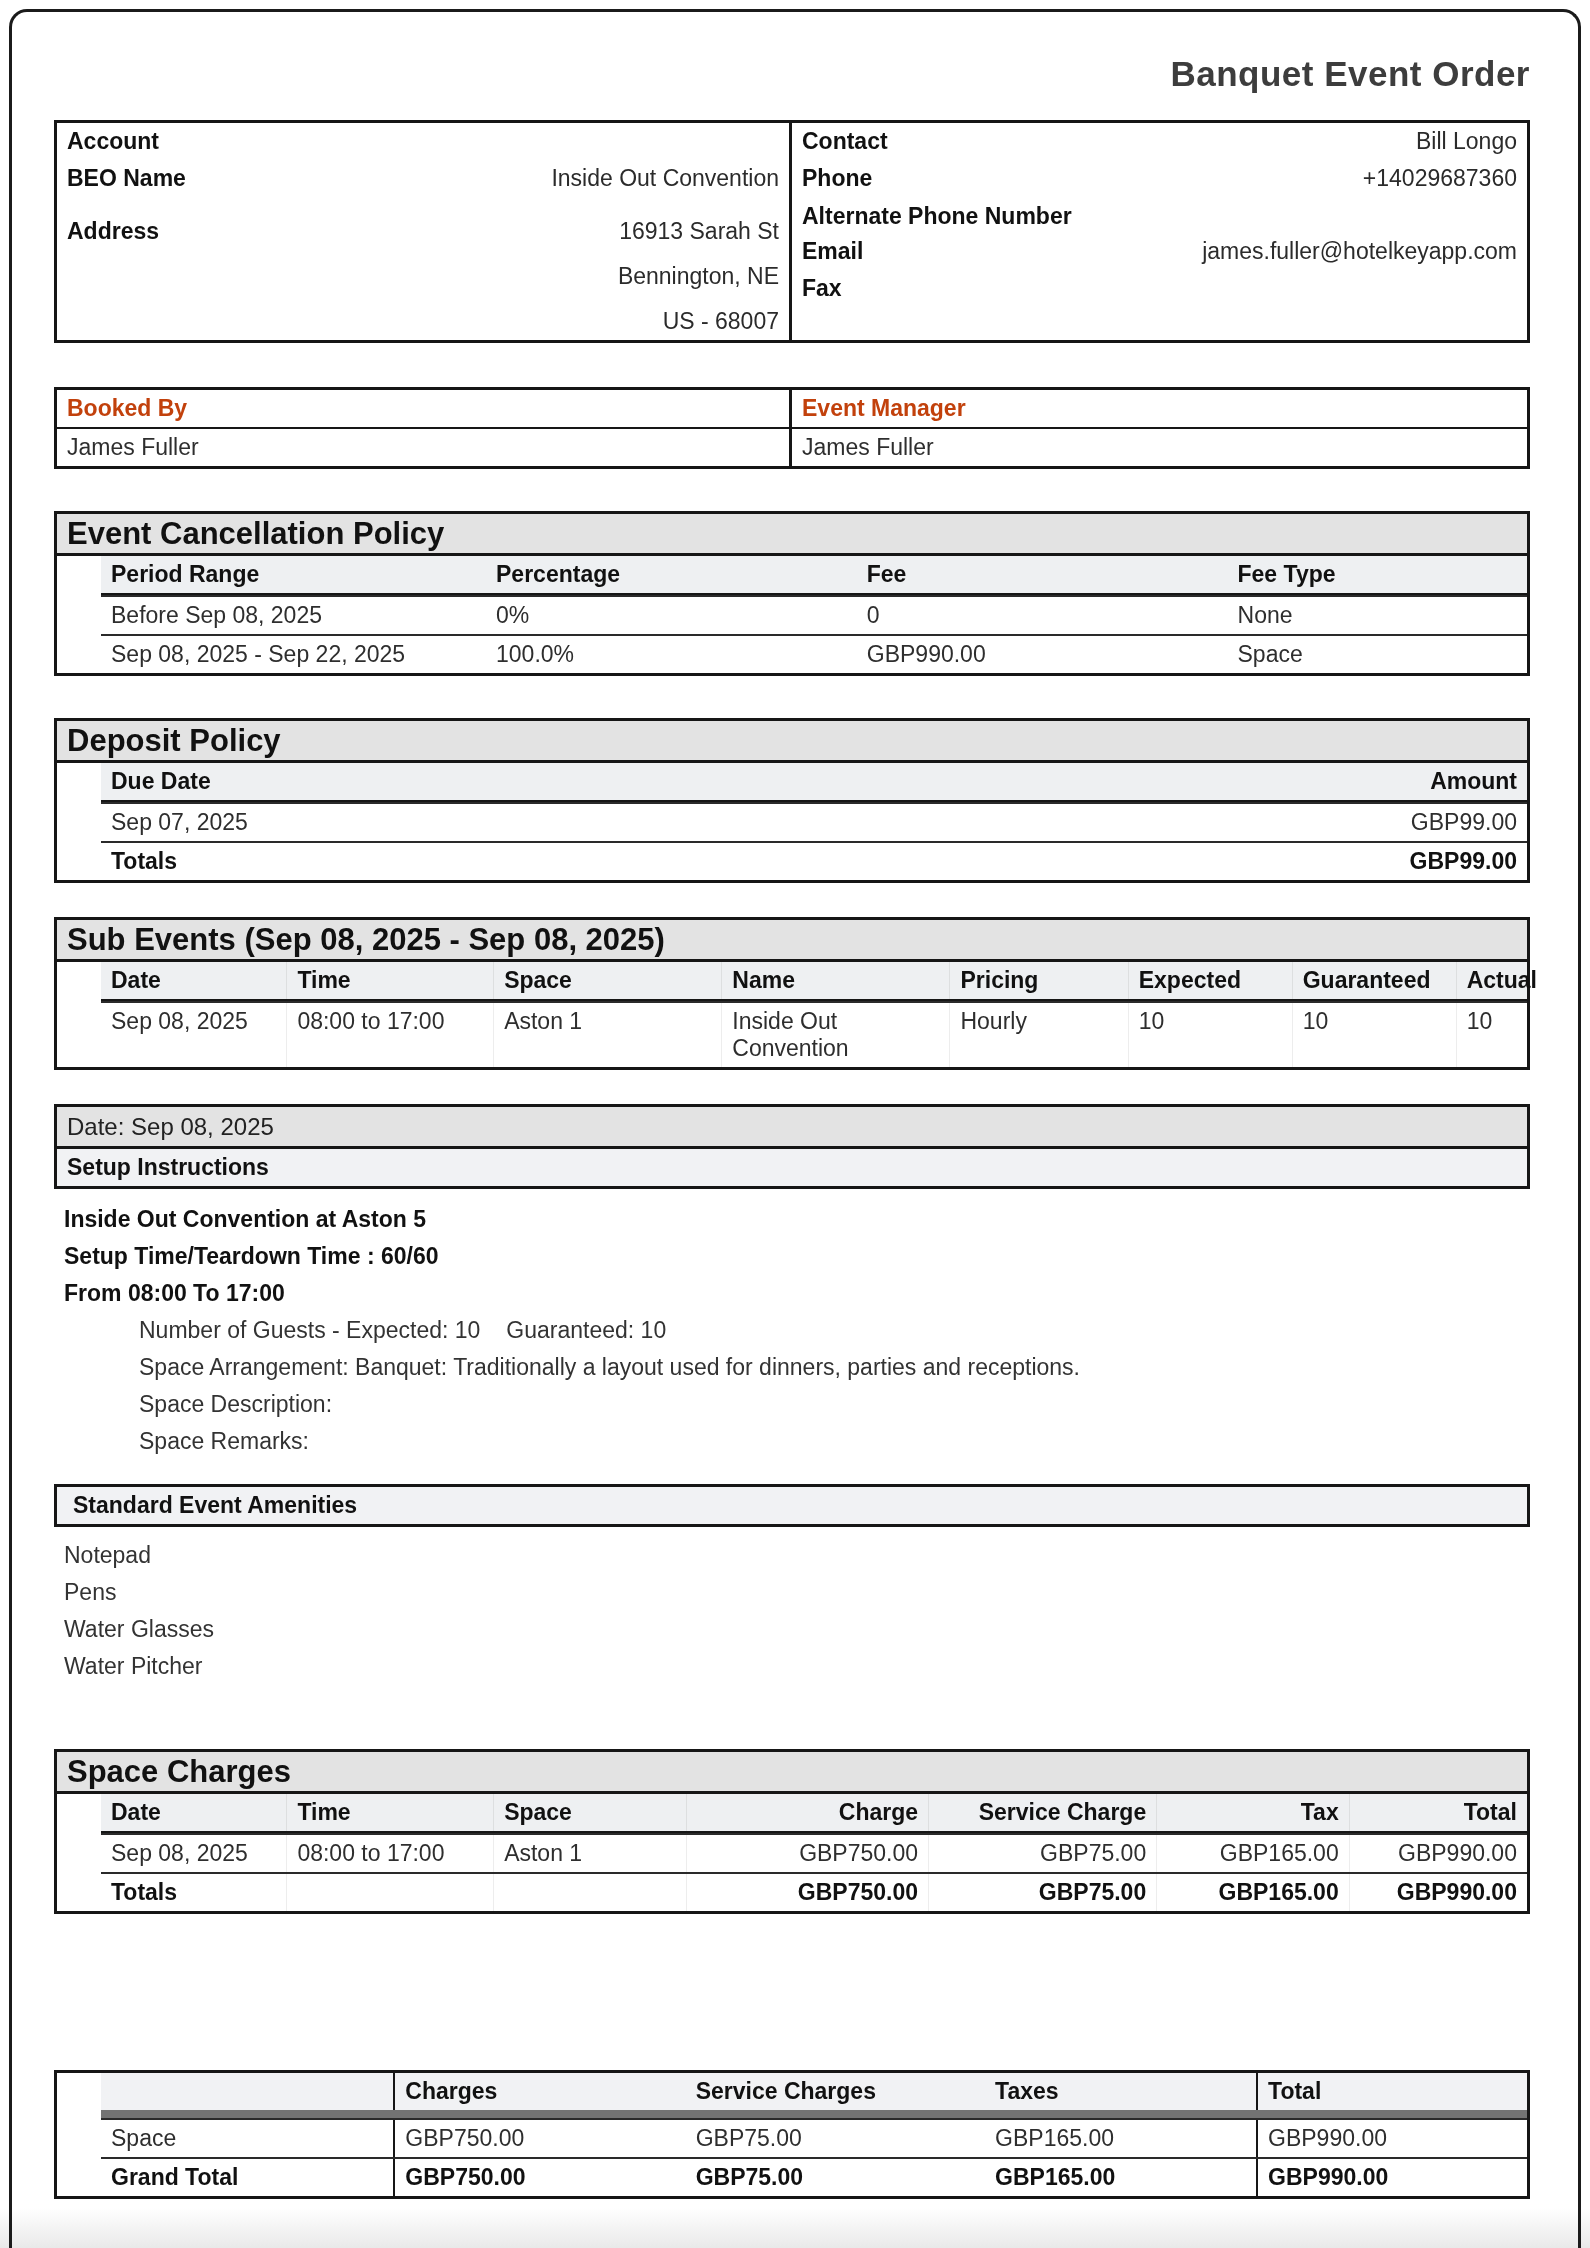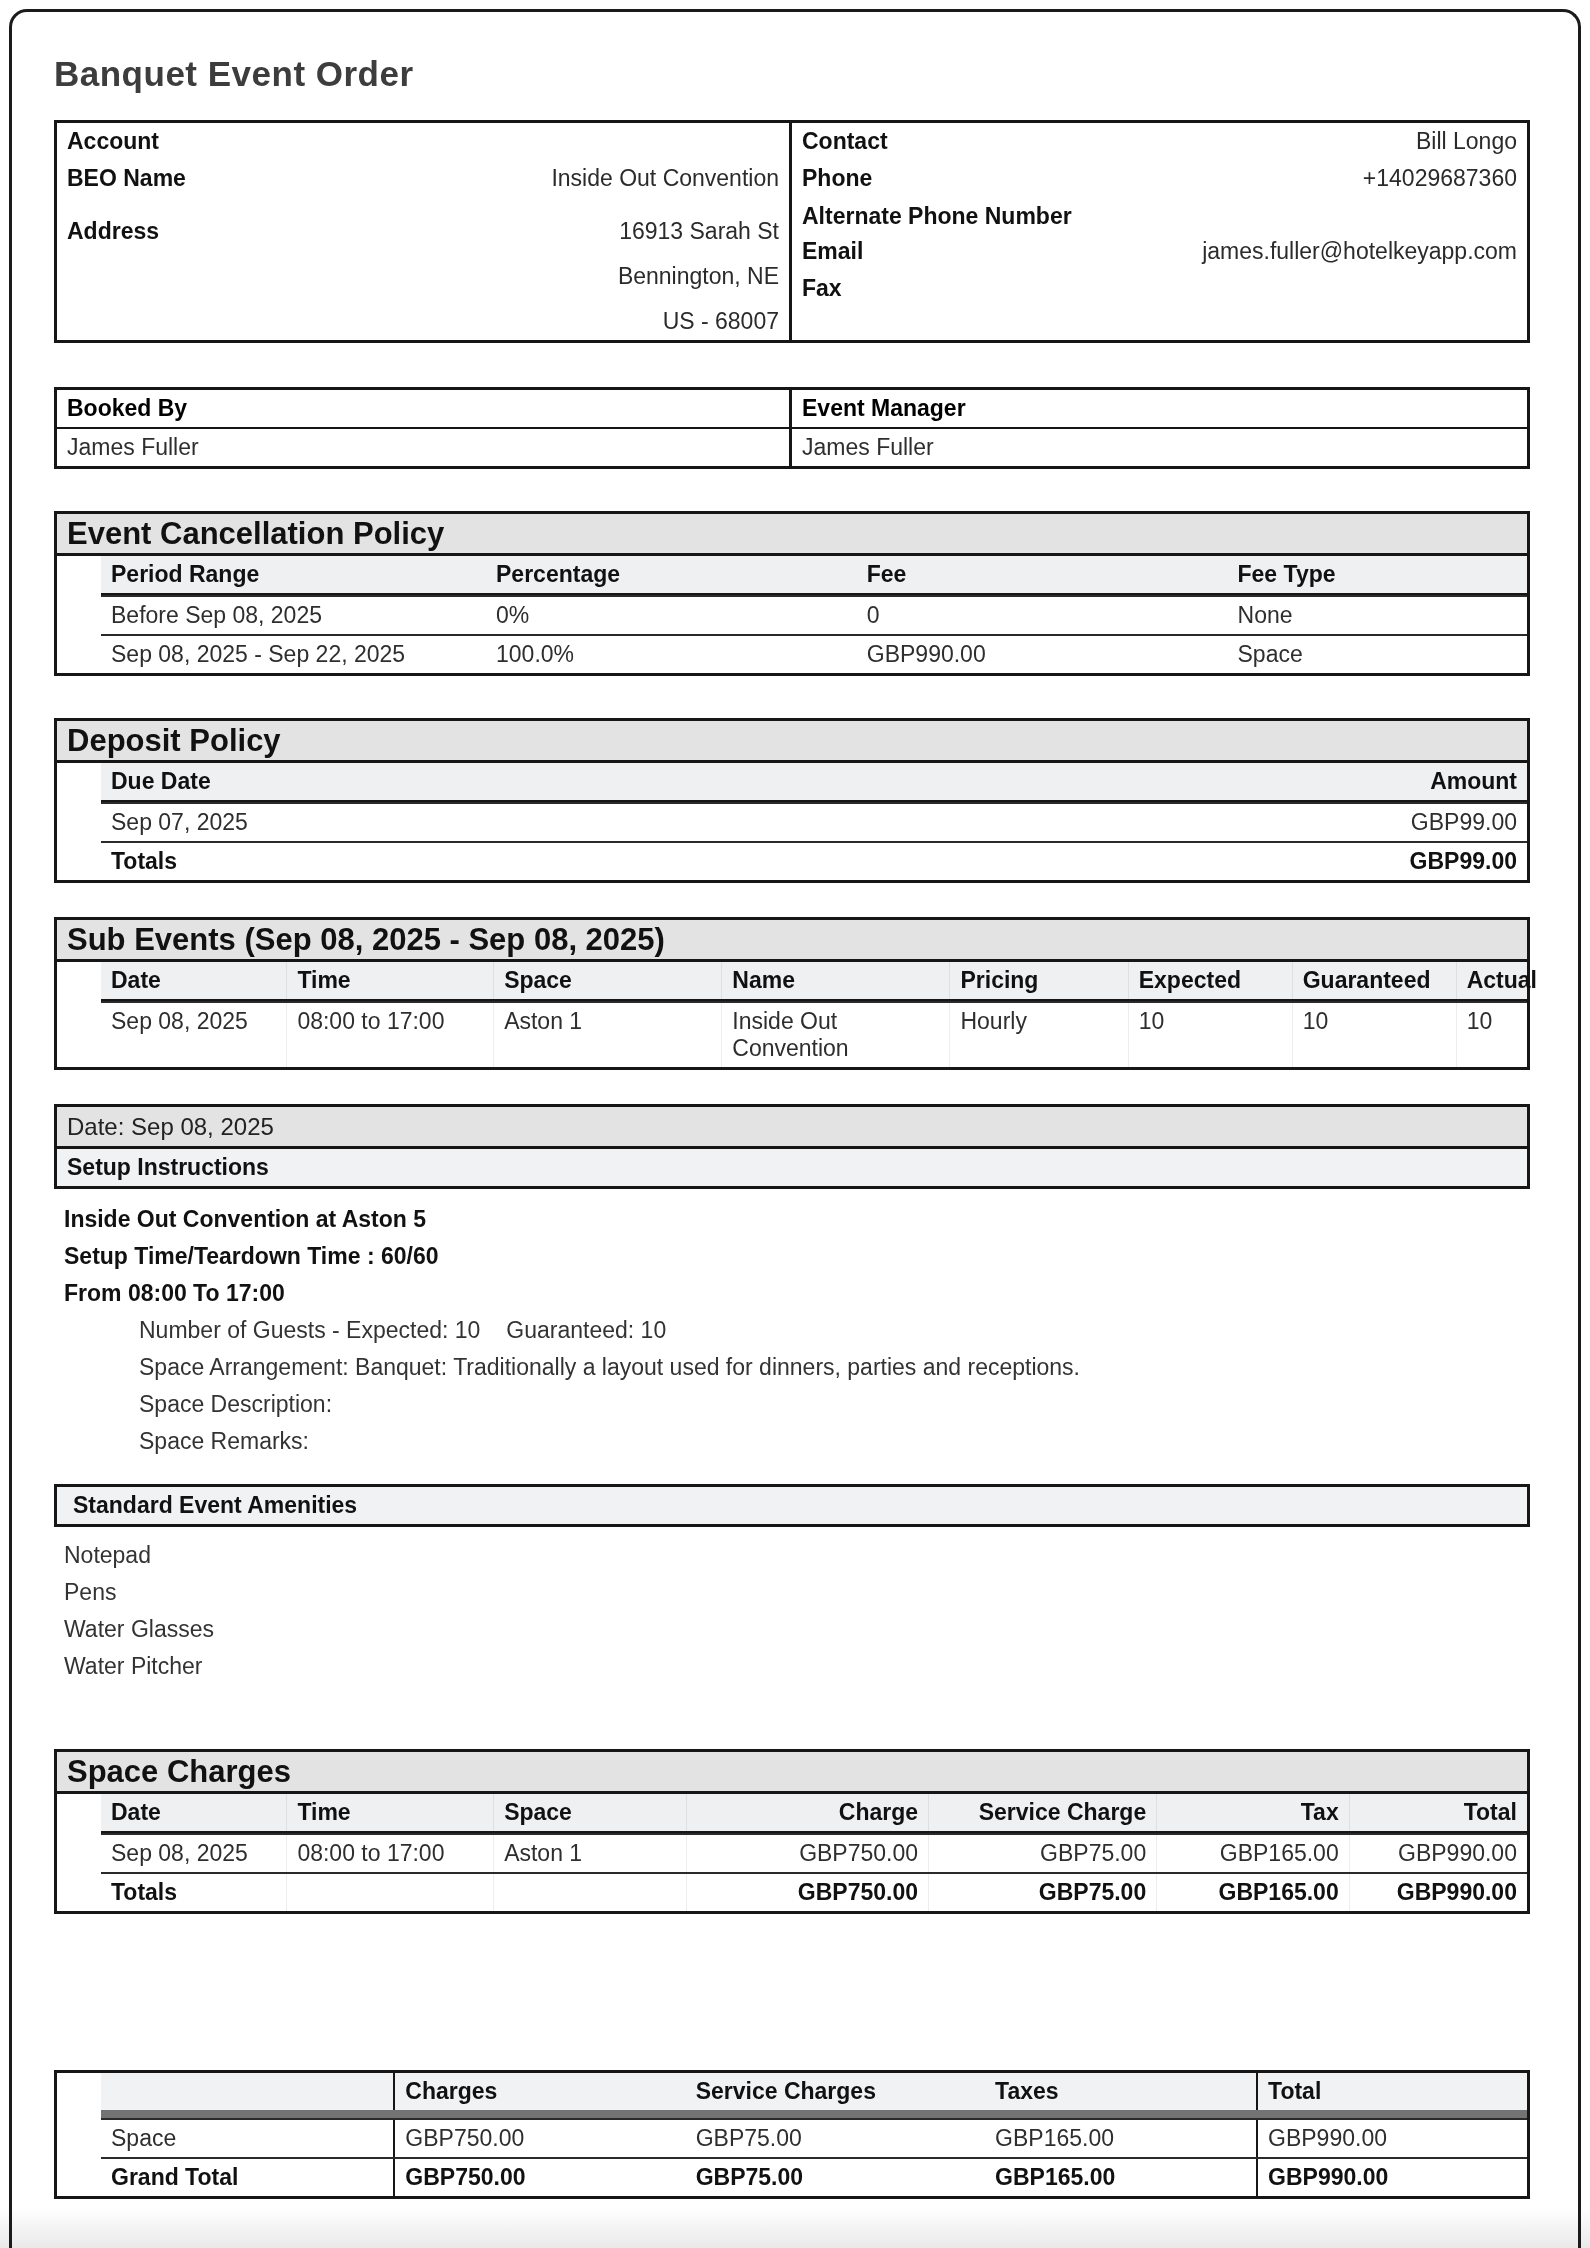--- a/index.html
+++ b/index.html
@@ -12,21 +12,21 @@
   .frame {
     position: absolute; left: 9px; right: 9px; top: 9px; height: 2600px;
     border: 3px solid #1b1b1b; border-bottom: none;
     border-radius: 18px 18px 0 0;
     pointer-events: none; z-index: 5;
   }
 
   .content { position: absolute; left: 54px; top: 0; width: 1476px; }
 
   .title {
-    padding-top: 54px; text-align: left;
+    padding-top: 54px; text-align: right;
     font-size: 35px; font-weight: bold; color: #3d3d3d; letter-spacing: 0.5px;
   }
 
   .tbl { border: 3px solid #161616; background: #fff; }
   .cell { padding: 5px 10px; font-size: 23px; line-height: 27px; color: #2e2e2e; }
 
   
   .account-table { margin-top: 26px; display: flex; }
   .acct-col { width: 50%; padding: 0 0; }
   .acct-col.left { border-right: 3px solid #161616; }
@@ -35,21 +35,21 @@
   .kv .v { flex: 1; text-align: right; color: #2b2b2b; }
   .kv.cont { margin-top: 8px; }
   .spacer16 { height: 16px; }
   .alt-k { line-height: 34px; padding-top: 2px; }
 
   
   .booked-table { margin-top: 44px; }
   .booked-row { display: flex; }
   .booked-row > div { width: 50%; }
   .booked-row > div:first-child { border-right: 3px solid #161616; }
-  .booked-head .cell { font-weight: bold; color: #000000; }
+  .booked-head .cell { font-weight: bold; color: #c2410c; }
   .booked-head { border-bottom: 2px solid #161616; }
 
   
   .section-bar {
     background: #e3e3e3; border-bottom: 3px solid #161616;
     padding: 5px 10px; font-size: 31px; line-height: 29px; font-weight: bold; color: #111;
   }
   .col-head { background: #eef0f2; border-bottom: 2px solid #161616; }
   .col-head .cell { font-weight: bold; color: #111; }
   .grid-row { display: grid; margin-left: 44px; }

